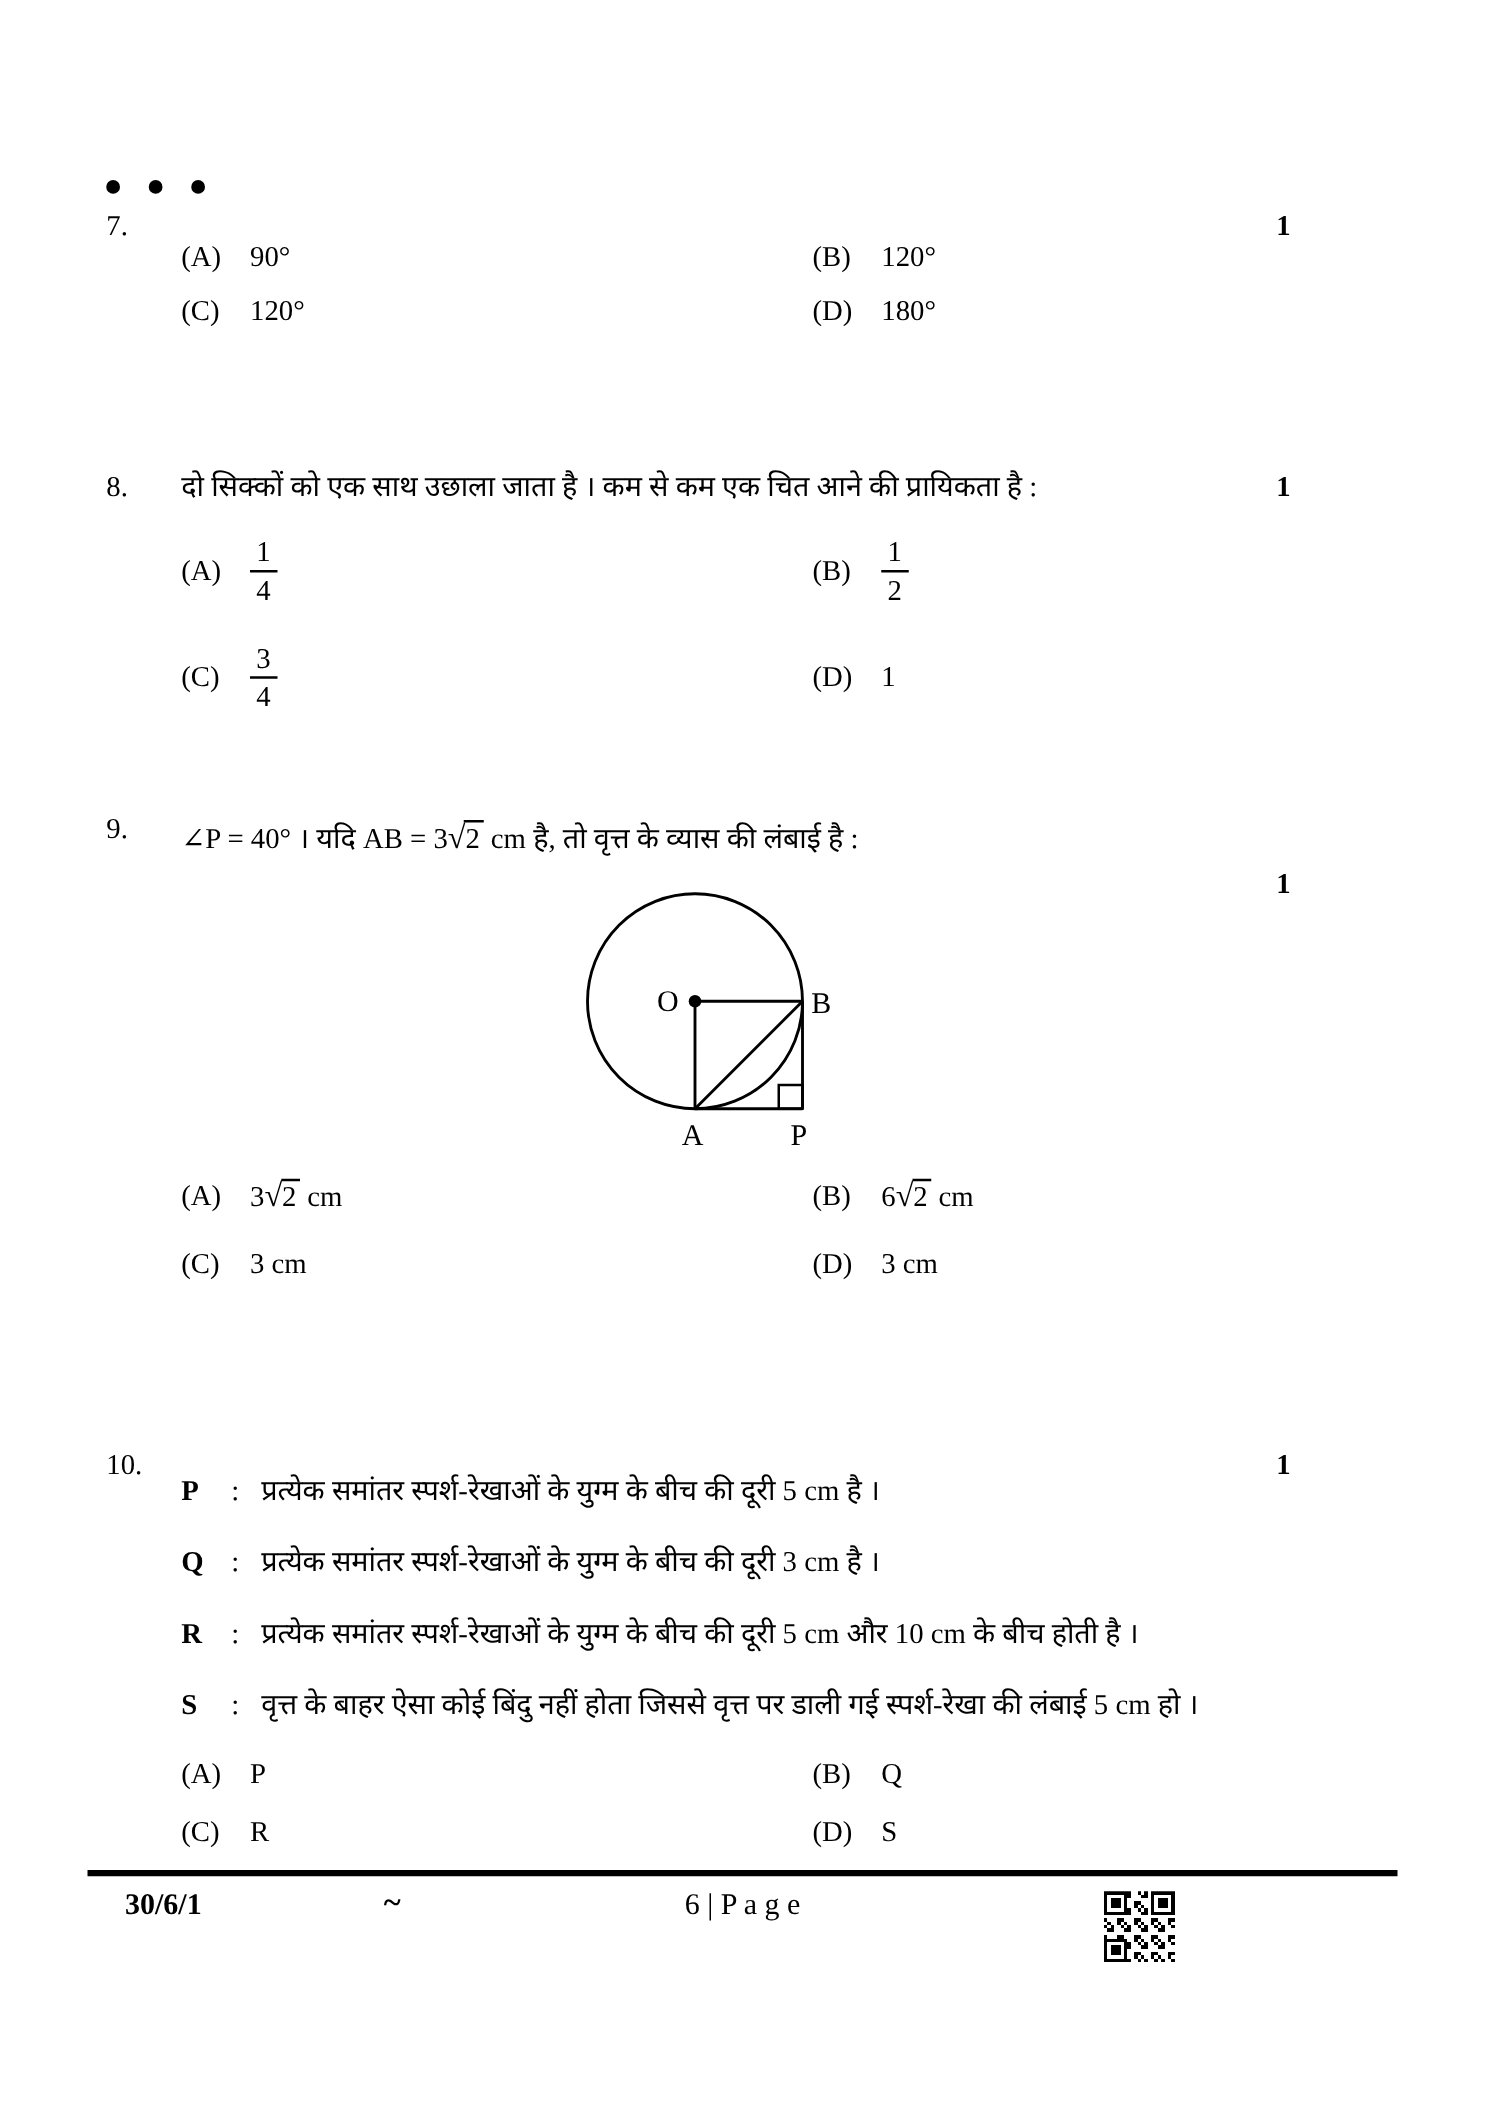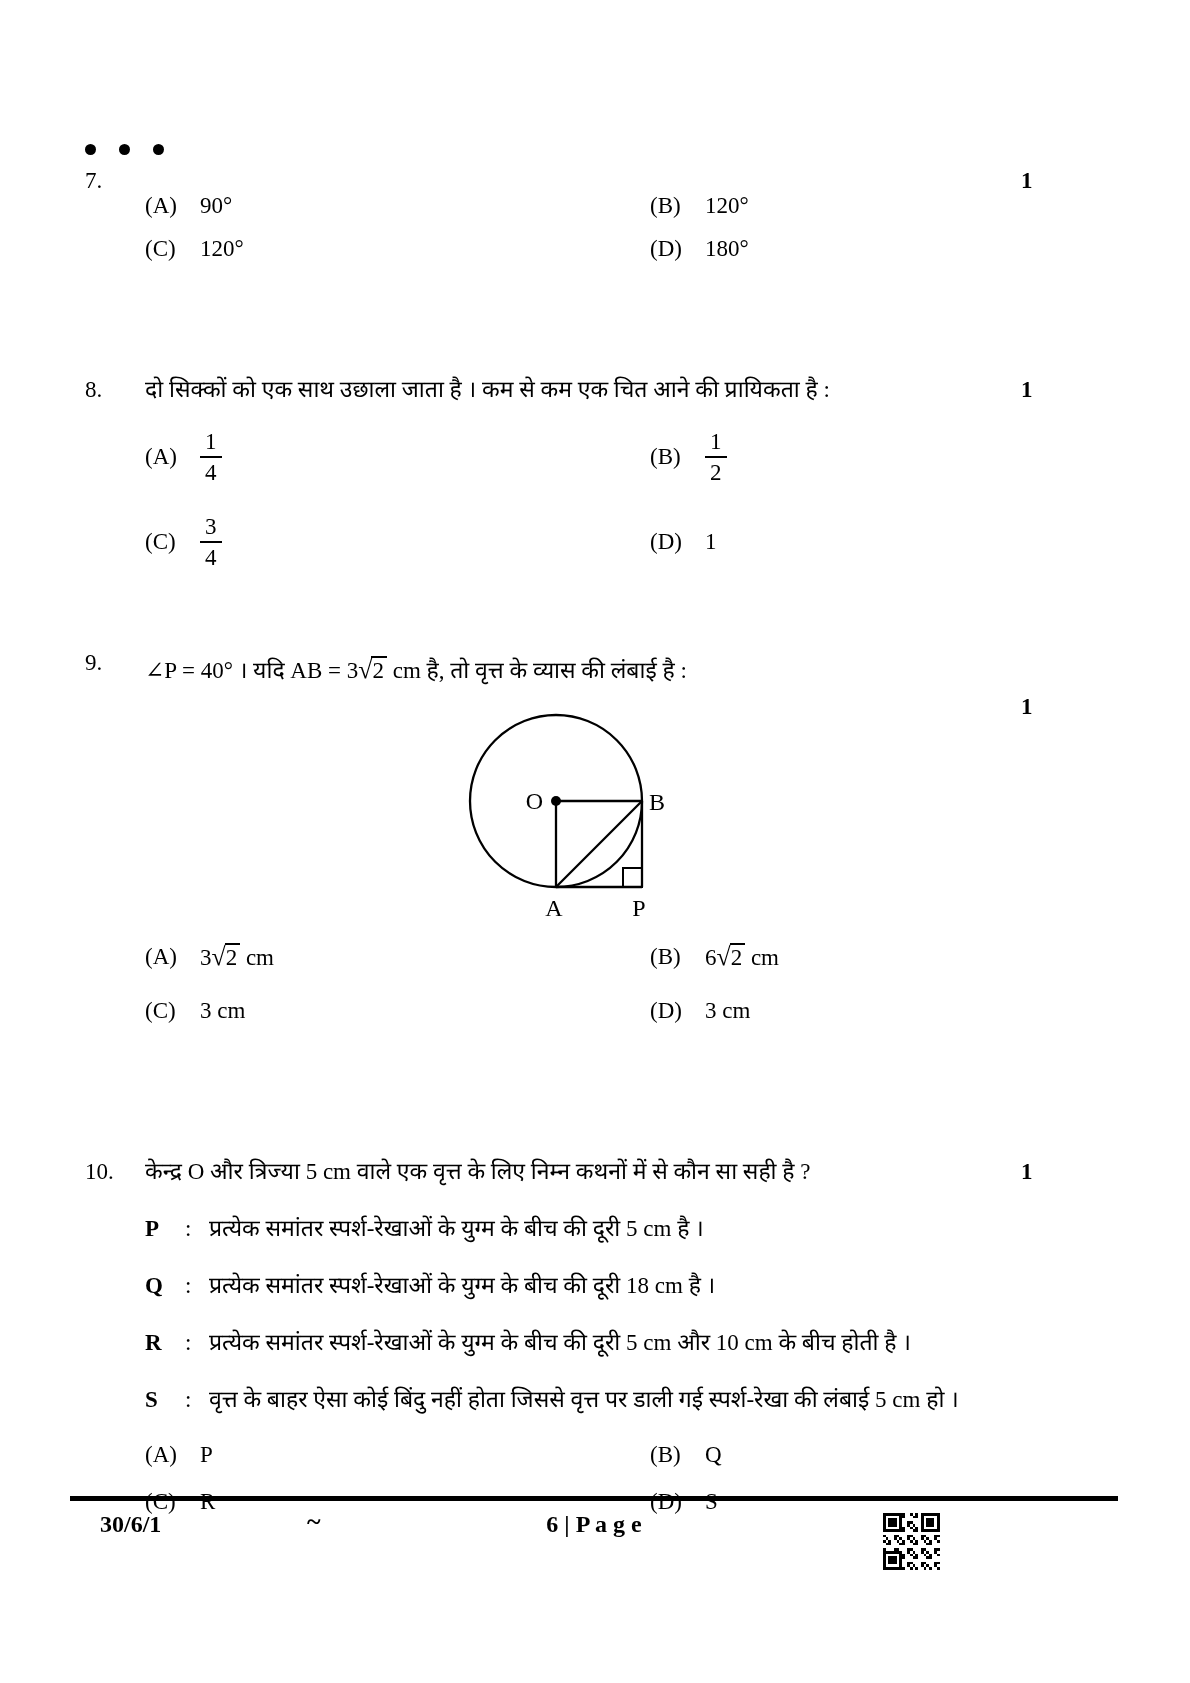--- a/index.html
+++ b/index.html
@@ -37,21 +37,21 @@
 
   .figure{display:block;margin-left:306px;margin-top:18px}
 
   .stmt{display:flex;line-height:36px;margin-top:21px;white-space:nowrap}
   .stmt .s-letter{flex:0 0 40px;font-weight:bold}
   .stmt .s-colon{flex:0 0 24px}
 
   .footer{position:absolute;top:1496px;left:70px;right:72px;height:90px;border-top:5px solid #000}
   .footer .code{position:absolute;left:30px;top:10px;font-weight:bold;font-size:24px}
   .footer .tilde{position:absolute;left:237px;top:6px;font-weight:bold;font-size:26px}
-  .footer .pageno{position:absolute;left:50%;transform:translateX(-50%);top:10px;font-weight:bold;font-size:24px;white-space:nowrap}
+  .footer .pageno{position:absolute;left:50%;transform:translateX(-50%);top:10px;font-weight:normal;font-size:24px;white-space:nowrap}
   .footer .qr{position:absolute;right:178px;top:12px}
 </style>
 </head>
 <body>
 
 <div class="block dots" style="top:144px">
   <i></i>
   <i></i>
   <i></i>
 </div>
@@ -175,31 +175,30 @@
       </div>
     </div>
     <div class="mark l2">1</div>
   </div>
 </section>
 
 <section class="block" style="top:1154px">
   <div class="qgrid">
     <div class="qnum">10.</div>
     <div class="qbody">
-      <div class="qline">केन्द्र O और त्रिज्या 5 cm वाले एक वृत्त के लिए निम्न कथनों में से कौन सा सही है ?</div>
 
       <div class="stmt">
         <span class="s-letter">P</span>
         <span class="s-colon">:</span>
         <span>प्रत्येक समांतर स्पर्श-रेखाओं के युग्म के बीच की दूरी 5 cm है ।</span>
       </div>
       <div class="stmt">
         <span class="s-letter">Q</span>
         <span class="s-colon">:</span>
-        <span>प्रत्येक समांतर स्पर्श-रेखाओं के युग्म के बीच की दूरी 18 cm है ।</span>
+        <span>प्रत्येक समांतर स्पर्श-रेखाओं के युग्म के बीच की दूरी 3 cm है ।</span>
       </div>
       <div class="stmt">
         <span class="s-letter">R</span>
         <span class="s-colon">:</span>
         <span>प्रत्येक समांतर स्पर्श-रेखाओं के युग्म के बीच की दूरी 5 cm और 10 cm के बीच होती है ।</span>
       </div>
       <div class="stmt">
         <span class="s-letter">S</span>
         <span class="s-colon">:</span>
         <span>वृत्त के बाहर ऐसा कोई बिंदु नहीं होता जिससे वृत्त पर डाली गई स्पर्श-रेखा की लंबाई 5 cm हो ।</span>

